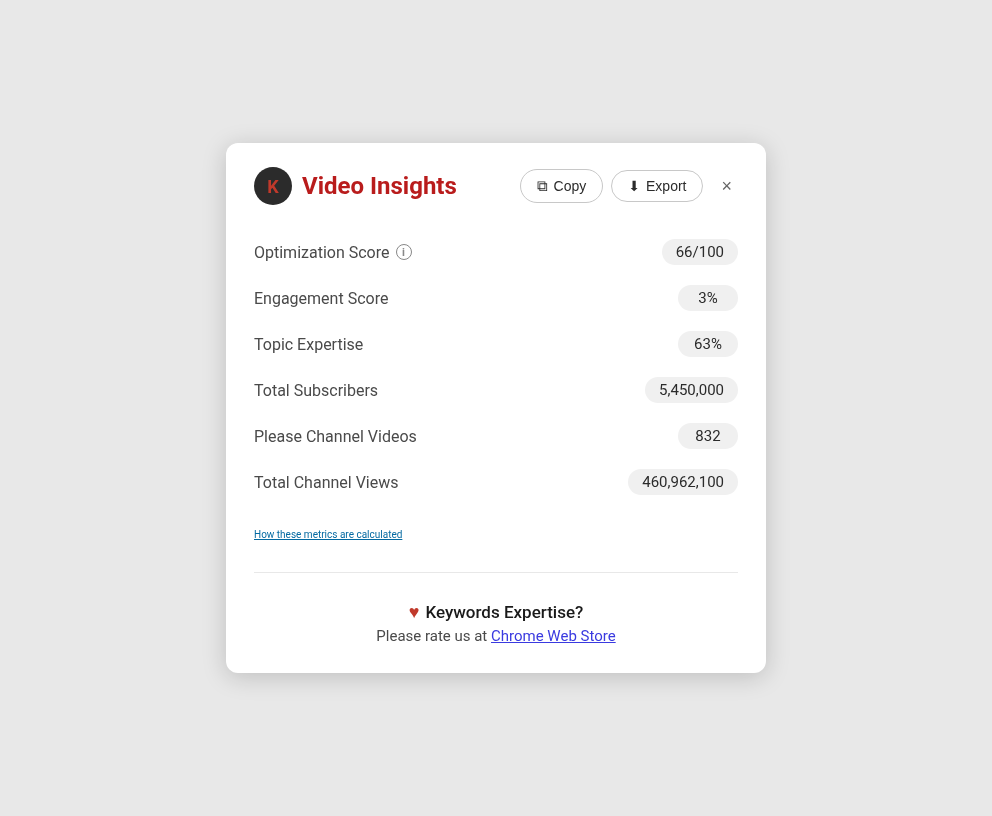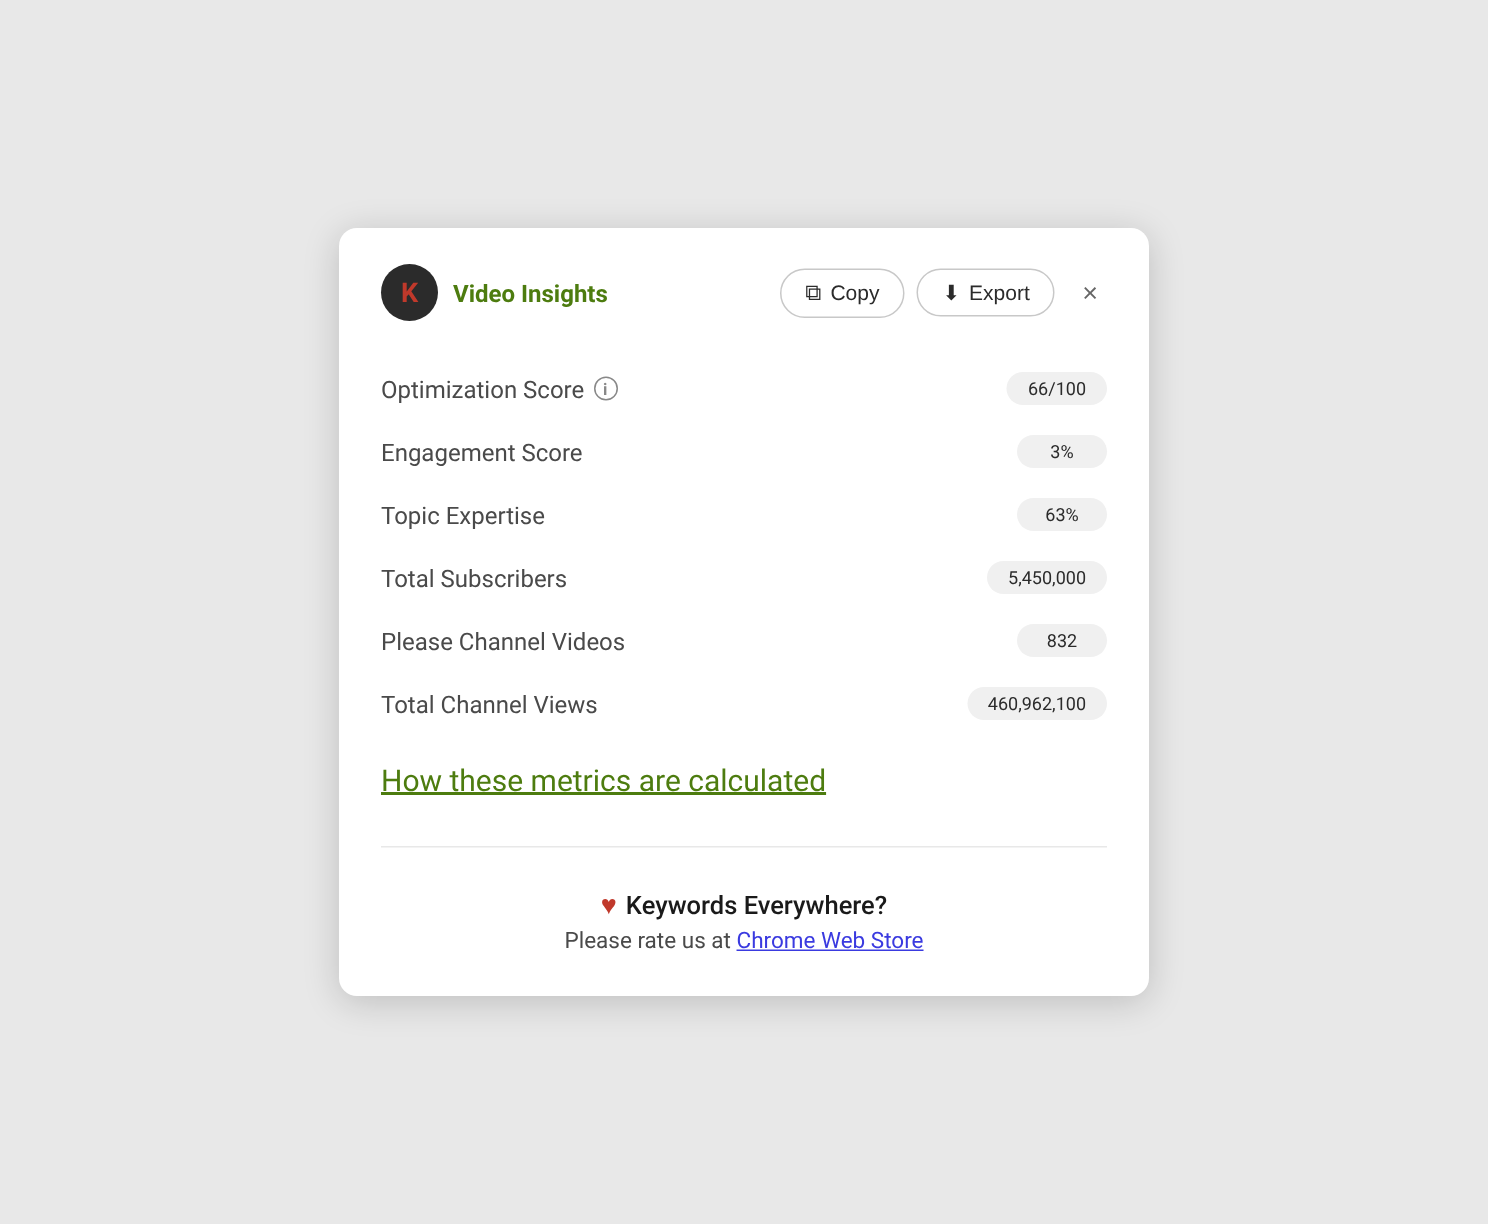--- a/index.html
+++ b/index.html
@@ -47,23 +47,23 @@
       display: flex;
       align-items: center;
       justify-content: center;
       color: #c0392b;
       font-weight: 700;
       font-size: 18px;
       flex-shrink: 0;
     }
 
     .panel-title {
-      font-size: 16px;
+      font-size: 24px;
       font-weight: 700;
-      color: #4d7c0f;
+      color: #b91c1c;
     }
 
     .header-right {
       display: flex;
       align-items: center;
       gap: 8px;
     }
 
     .btn {
       display: flex;
@@ -133,31 +133,31 @@
       font-weight: 700;
       cursor: pointer;
       line-height: 1;
     }
 
     .metric-value {
       display: inline-block;
       background: #f0f0f0;
       border-radius: 20px;
       padding: 4px 14px;
-      font-size: 12px;
+      font-size: 15px;
       color: #2b2b2b;
       font-weight: 400;
       min-width: 60px;
       text-align: center;
     }
 
     .how-link {
-      color: #4d7c0f;
+      color: #0369a1;
       text-decoration: underline;
-      font-size: 20px;
+      font-size: 10px;
       cursor: pointer;
       display: inline-block;
       margin-bottom: 28px;
     }
 
     .footer {
       text-align: center;
       padding-top: 8px;
     }
 
@@ -278,20 +278,20 @@
 
   
   <a class="how-link">How these metrics are calculated</a>
 
   <hr class="divider">
 
   
   <div class="footer">
     <div class="footer-main">
       <span class="heart-icon">♥</span>
-      <span>Keywords Everywhere?</span>
+      <span>Keywords Expertise?</span>
     </div>
     <div class="footer-sub">
       <span>Please rate us at </span><a>Chrome Web Store</a>
     </div>
   </div>
 
 </div>
 
 </body></html>

